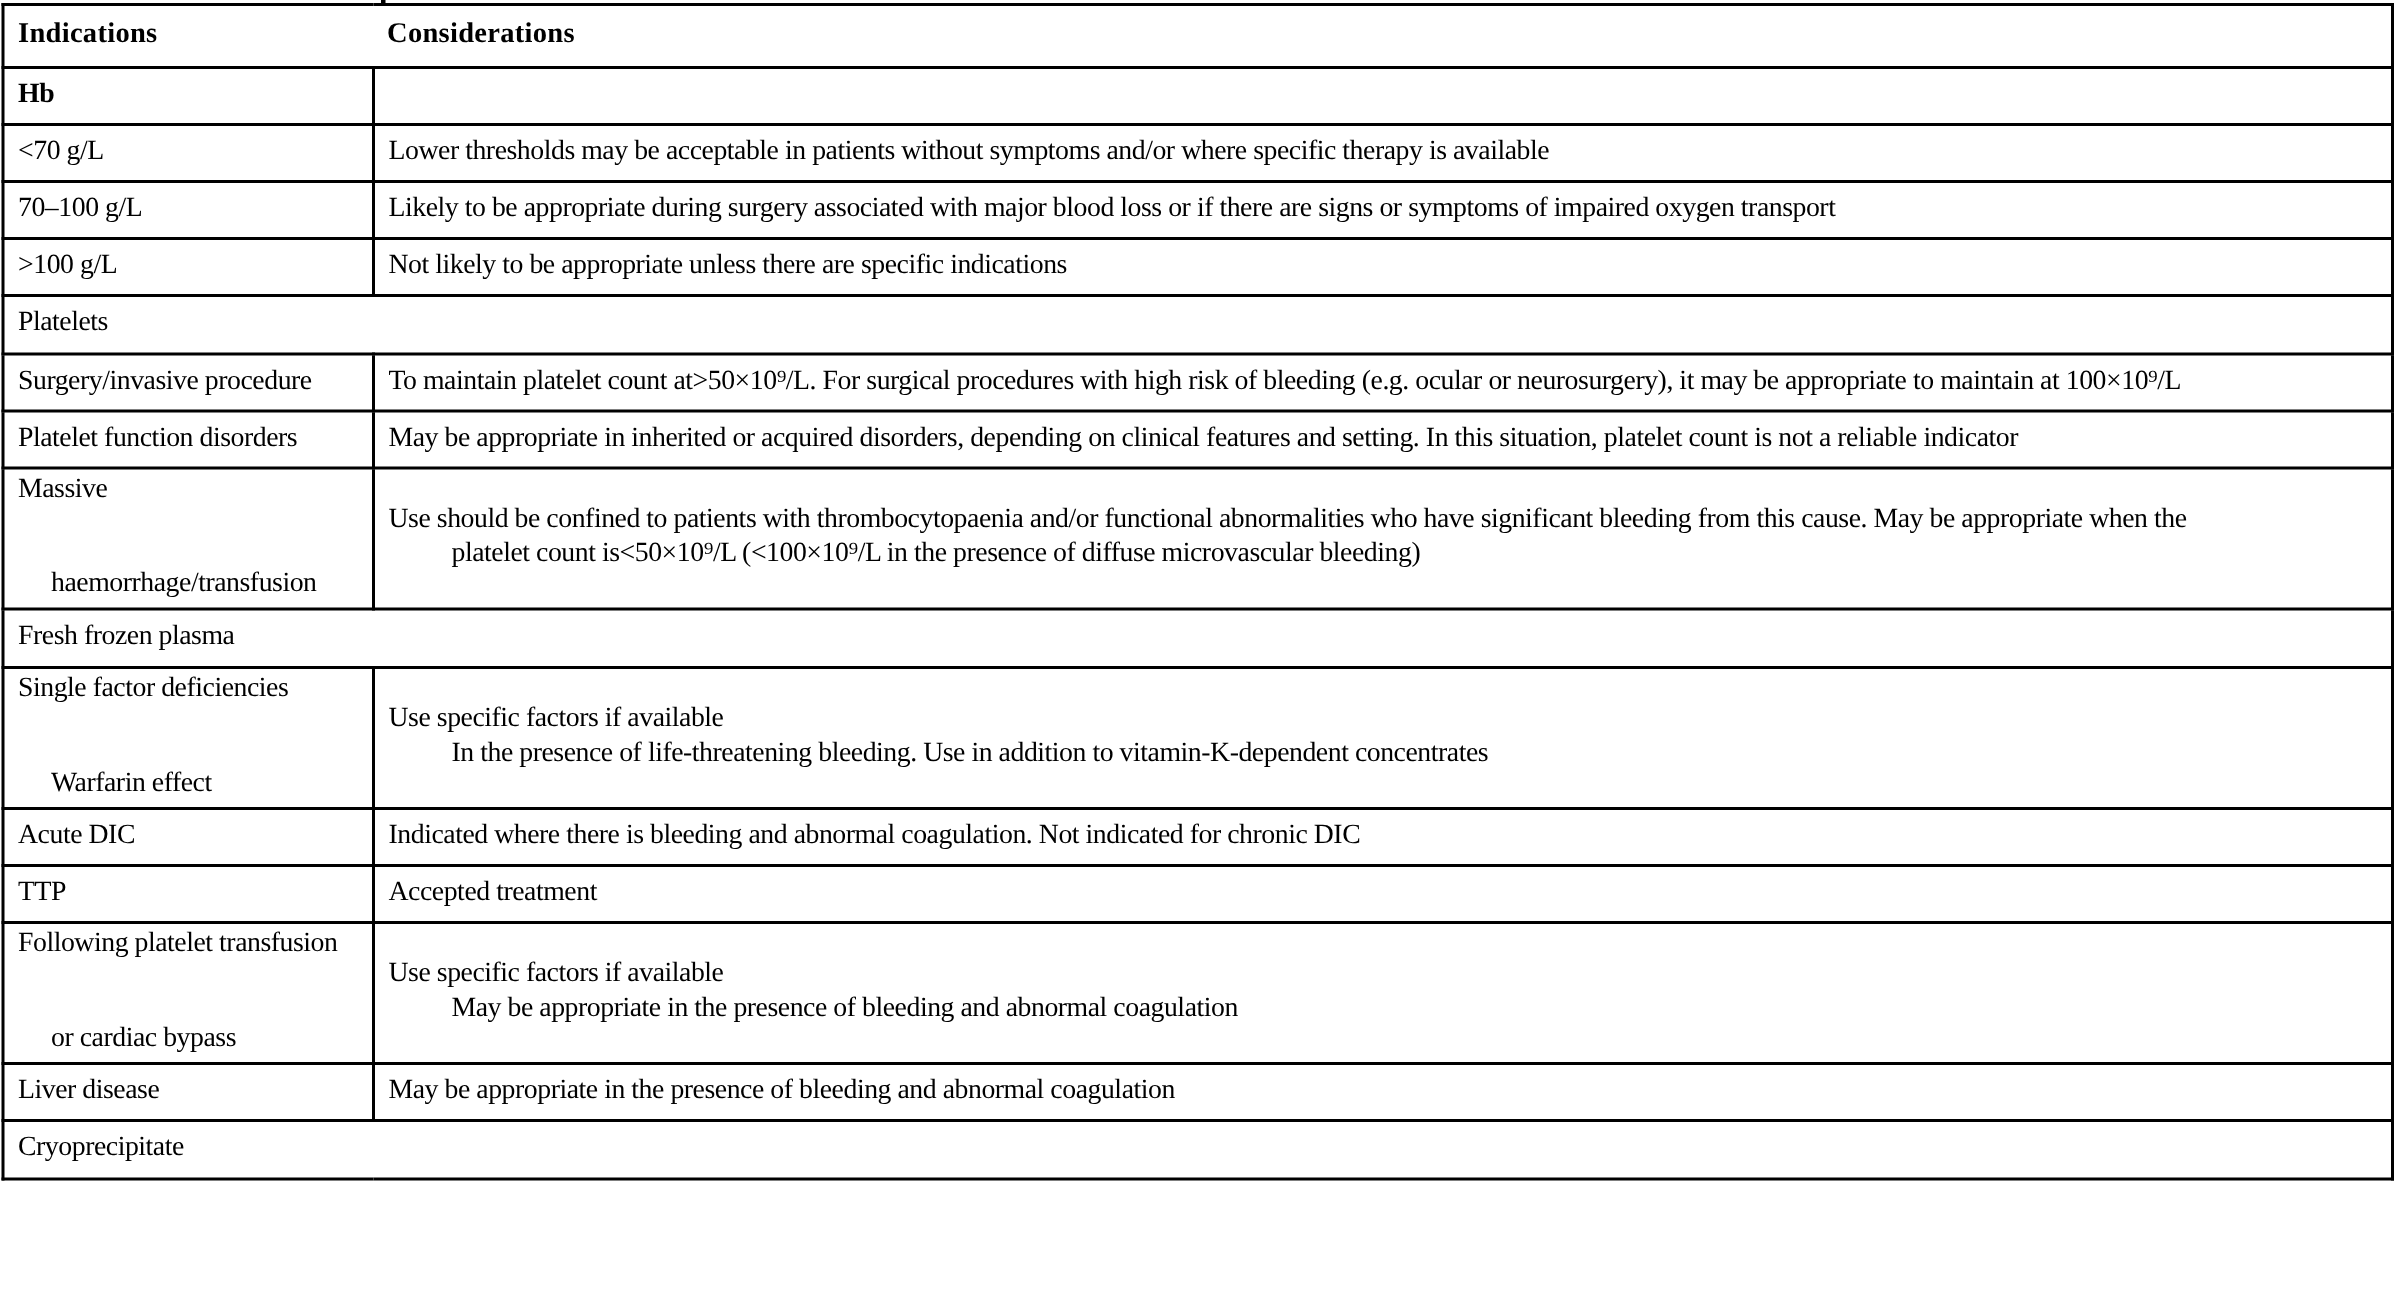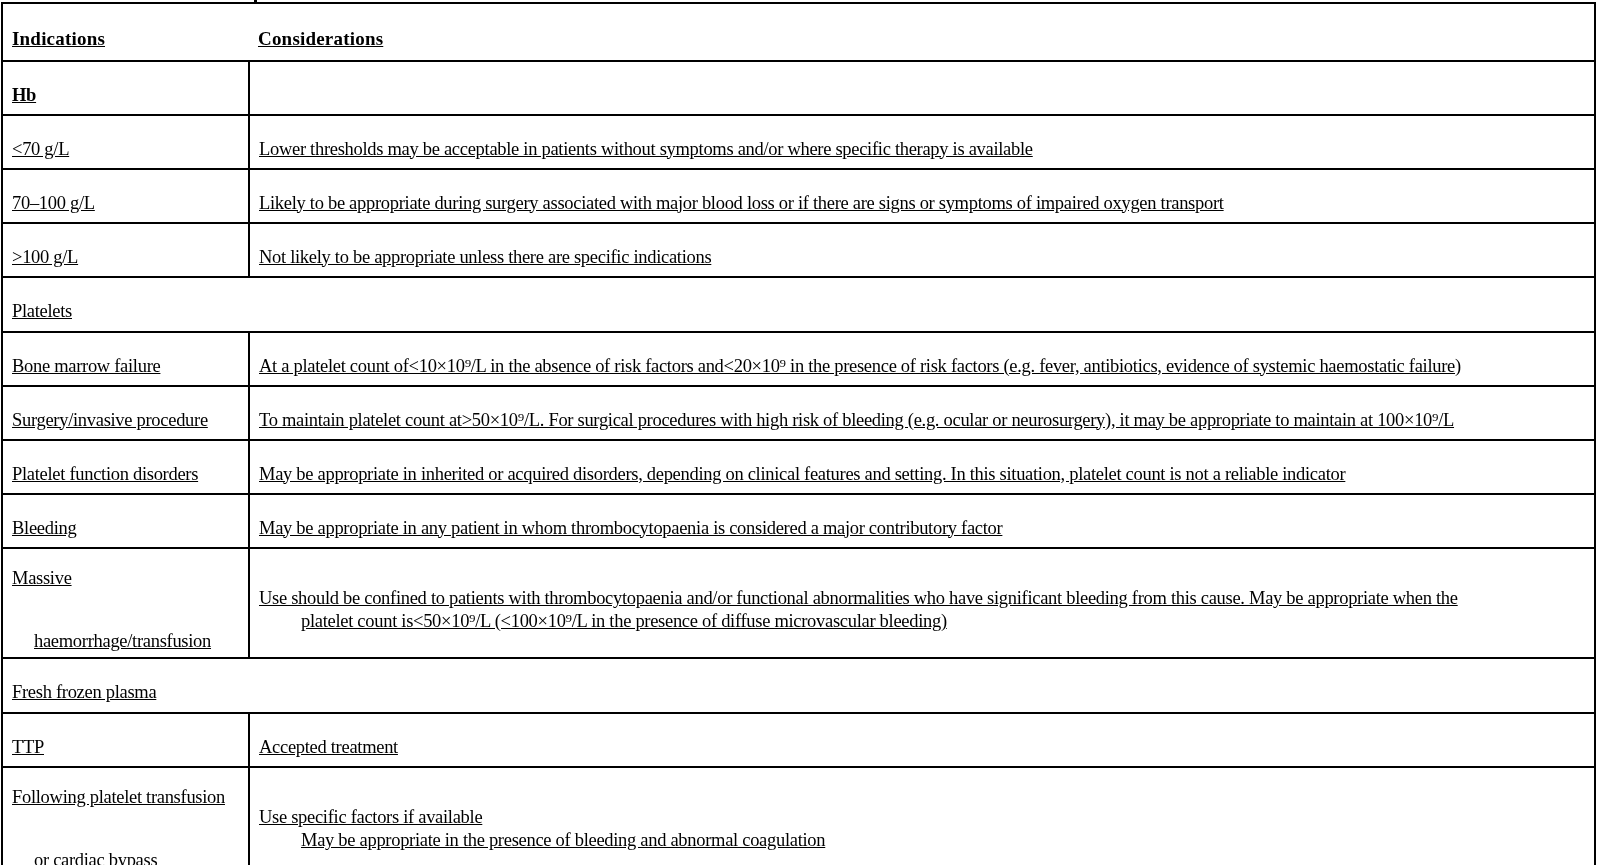--- a/index.html
+++ b/index.html
@@ -10,26 +10,25 @@
   }
   .sheet { position:relative; width:1600px; height:865px; background:#ffffff; }
   .artifact-tick { position:absolute; left:254px; top:0; width:3px; height:4px; background:#000; }
   table.tbl {
     position:absolute; left:1px; top:2px; width:1595px;
     border-collapse:collapse; table-layout:fixed;
     background:#ffffff;
   }
   table.tbl td {
     border:2px solid #000;
-    padding:18px 6px 4px 9px;
+    padding:2px 6px 4px 9px;
     font-size:18.5px;
     letter-spacing:-0.3px;
     vertical-align:middle;
     overflow:hidden;
-    text-decoration:underline;
   }
   .line { line-height:23px; white-space:nowrap; overflow:hidden; }
   .ind2 { padding-left:22px;margin-top:40px; }   
   .con2 { padding-left:42px; }   
   tr.rh td {
     font-weight:bold; font-size:19px; letter-spacing:0.2px;
     height:34px; vertical-align:middle;
   }
   tr.rh td.no-r { border-right:none; }
   tr.rh td.no-l { border-left:none; }
@@ -87,72 +86,74 @@
           </td>
       <td>
             <div class="line">Not likely to be appropriate unless there are specific indications</div>
           </td>
     </tr>
 
     <tr class="rs">
       <td colspan="2">Platelets</td>
     </tr>
 
-    <tr class="r1">
-      <td>
-            <div class="line">Bone marrow failure</div>
-          </td>
-      <td>
-            <div class="line">At a platelet count of&lt;10×10⁹/L in the absence of risk factors and&lt;20×10⁹ in the presence of risk factors (e.g. fever, antibiotics, evidence of systemic haemostatic failure)</div>
-          </td>
-    </tr>
 
     <tr class="r1">
       <td>
             <div class="line">Surgery/invasive procedure</div>
           </td>
       <td>
             <div class="line">To maintain platelet count at&gt;50×10⁹/L. For surgical procedures with high risk of bleeding (e.g. ocular or neurosurgery), it may be appropriate to maintain at 100×10⁹/L</div>
           </td>
     </tr>
 
     <tr class="r1">
       <td>
             <div class="line">Platelet function disorders</div>
           </td>
       <td>
             <div class="line">May be appropriate in inherited or acquired disorders, depending on clinical features and setting. In this situation, platelet count is not a reliable indicator</div>
           </td>
     </tr>
 
-    <tr class="r1">
-      <td>
-            <div class="line">Bleeding</div>
-          </td>
-      <td>
-            <div class="line">May be appropriate in any patient in whom thrombocytopaenia is considered a major contributory factor</div>
-          </td>
-    </tr>
 
     <tr class="r2">
       <td>
         <div class="line">Massive</div>
         <div class="line ind2">haemorrhage/transfusion</div>
       </td>
       <td>
         <div class="line">Use should be confined to patients with thrombocytopaenia and/or functional abnormalities who have significant bleeding from this cause. May be appropriate when the</div>
         <div class="line con2">platelet count is&lt;50×10⁹/L (&lt;100×10⁹/L in the presence of diffuse microvascular bleeding)</div>
       </td>
     </tr>
 
     <tr class="rs">
       <td colspan="2">Fresh frozen plasma</td>
     </tr>
 
+    <tr class="r2">
+      <td>
+        <div class="line">Single factor deficiencies</div>
+        <div class="line ind2">Warfarin effect</div>
+      </td>
+      <td>
+        <div class="line">Use specific factors if available</div>
+        <div class="line con2">In the presence of life-threatening bleeding. Use in addition to vitamin-K-dependent concentrates</div>
+      </td>
+    </tr>
 
+    <tr class="r1">
+      <td>
+            <div class="line">Acute DIC</div>
+          </td>
+      <td>
+            <div class="line">Indicated where there is bleeding and abnormal coagulation. Not indicated for chronic DIC</div>
+          </td>
+    </tr>
 
     <tr class="r1">
       <td>
             <div class="line">TTP</div>
           </td>
       <td>
             <div class="line">Accepted treatment</div>
           </td>
     </tr>
 

